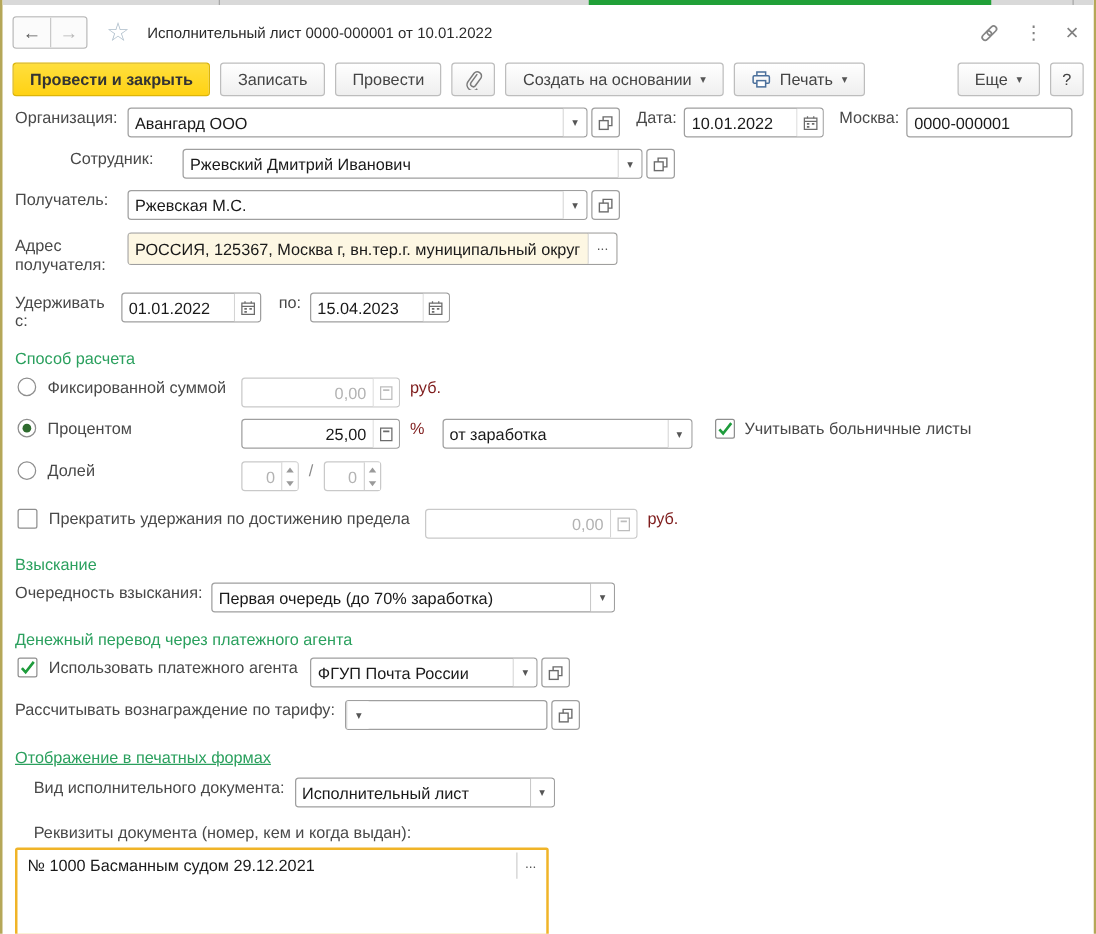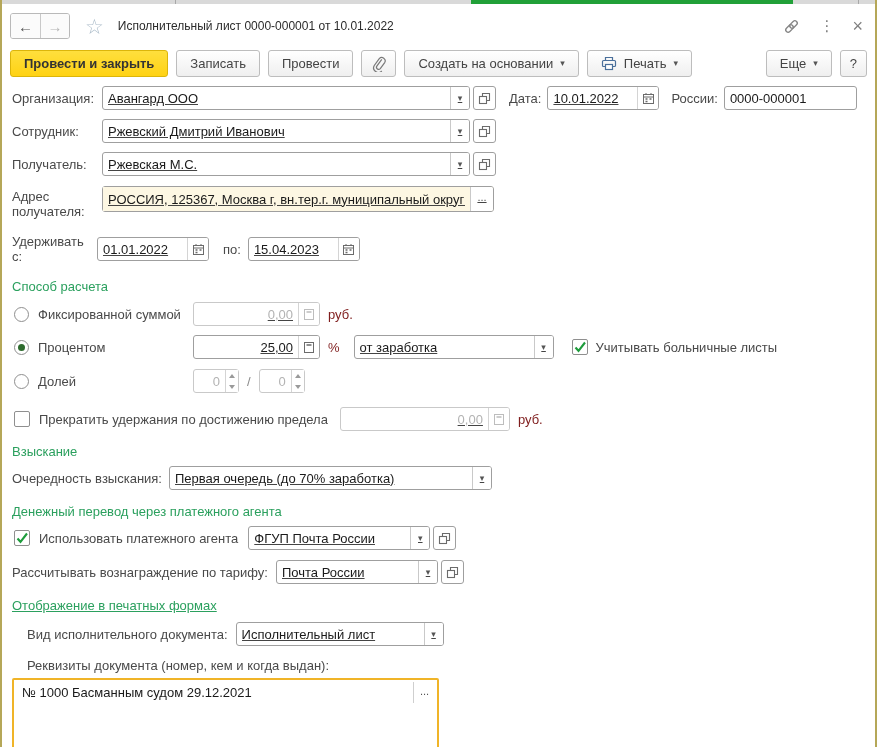--- a/index.html
+++ b/index.html
@@ -36,29 +36,29 @@
     border: 1px solid #bdbdbd; border-radius: 3px; font-family: inherit;
     font-size: 13px; color: #444; cursor: pointer; white-space: nowrap;
   }
   .btn.yellow { background: linear-gradient(#ffdf3d,#ffd214); border-color: #dcb50a; font-weight: bold; color: #333; }
   .btn.iconbtn { padding: 0 9px; }
   .tb-sp { flex: 1; }
   .dd { font-size: 9px; color: #555; line-height: 1; }
 
   
   .form { padding-left: 10px; }
-  .row { display: flex; align-items: center; }
+  .row { display: flex; align-items: flex-start; }
   .lbl { color: #494949; flex: none; }
   .lw90 { width: 90px; }
   .lw85 { width: 85px; }
   .unit { margin-left: 8px; color: #7f1d1d; }
 
   .combo, .datefield, .numfield, .addrfield {
     display: flex; align-items: stretch; height: 24px; background: #fff;
-    border: 1px solid #9f9f9f; border-radius: 3px; flex: none; text-decoration: underline;
+    border: 1px solid #9f9f9f; border-radius: 3px; flex: none;
   }
   .ctext { border: none; outline: none; background: transparent; flex: 1; min-width: 0;
     font-family: inherit; font-size: 13px; color: #1a1a1a; padding: 0 5px; }
   .ctext.r { text-align: right; }
   .arrbtn { width: 19px; flex: none; border: none; border-left: 1px solid #c9c9c9; background: #fff;
     display: flex; align-items: center; justify-content: center; cursor: pointer; padding: 0; border-radius: 0 2px 2px 0; }
   .sqbtn { width: 23px; height: 24px; flex: none; margin-left: 3px; border: 1px solid #9f9f9f; border-radius: 3px;
     background: #fff; display: flex; align-items: center; justify-content: center; cursor: pointer; padding: 0; }
   .calbtn, .calcbtn { width: 21px; flex: none; border: none; border-left: 1px solid #d4d4d4; background: #fff;
     display: flex; align-items: center; justify-content: center; cursor: pointer; padding: 0; border-radius: 0 2px 2px 0; }
@@ -185,25 +185,25 @@
     <div class="datefield w112" style="margin-left:6px;">
       <input class="ctext" value="10.01.2022" style="">
       <button class="calbtn">
         <svg width="13" height="13" viewBox="0 0 13 13" fill="none" stroke="#6b6b6b" stroke-width="1">
           <rect x="1.5" y="2.5" width="10" height="9"></rect>
             <path d="M1.5 5 h10 M4 2.5 v-1.5 M9 2.5 v-1.5"></path>
             <path d="M3.5 7 h2 M7.5 7 h2 M3.5 9.5 h2" stroke-width="1.4"></path>
         </svg>
       </button>
     </div>
-    <span class="lbl" style="margin-left:12px;">России:</span>
+    <span class="lbl" style="margin-left:12px;">Москва:</span>
     <input class="plain w133" style="margin-left: 6px;" value="0000-000001">
   </div>
 
-  <div class="row" style="margin-top:9px;">
+  <div class="row" style="margin-top:9px;margin-left:44px;">
     <span class="lbl lw90">Сотрудник:</span>
     <div class="combo w368">
       <input class="ctext" value="Ржевский Дмитрий Иванович" style="">
       <button class="arrbtn">
           <span class="dd">▾</span>
         </button>
     </div>
     <button class="sqbtn">
       <svg width="13" height="13" viewBox="0 0 13 13" fill="none" stroke="#6b6b6b" stroke-width="1.1">
         <rect x="1.5" y="4.5" width="7" height="7"></rect>
@@ -385,21 +385,20 @@
       <svg width="13" height="13" viewBox="0 0 13 13" fill="none" stroke="#6b6b6b" stroke-width="1.1">
         <rect x="1.5" y="4.5" width="7" height="7"></rect>
           <path d="M4.5 4.5 v-3 h7 v7 h-3"></path>
       </svg>
     </button>
   </div>
 
   <div class="row" style="margin-top:10px;">
     <span class="lbl">Рассчитывать вознаграждение по тарифу:</span>
     <div class="combo w162" style="margin-left:8px;">
-      <input class="ctext" value="Почта России" style="">
       <button class="arrbtn">
           <span class="dd">▾</span>
         </button>
     </div>
     <button class="sqbtn">
       <svg width="13" height="13" viewBox="0 0 13 13" fill="none" stroke="#6b6b6b" stroke-width="1.1">
         <rect x="1.5" y="4.5" width="7" height="7"></rect>
           <path d="M4.5 4.5 v-3 h7 v7 h-3"></path>
       </svg>
     </button>

